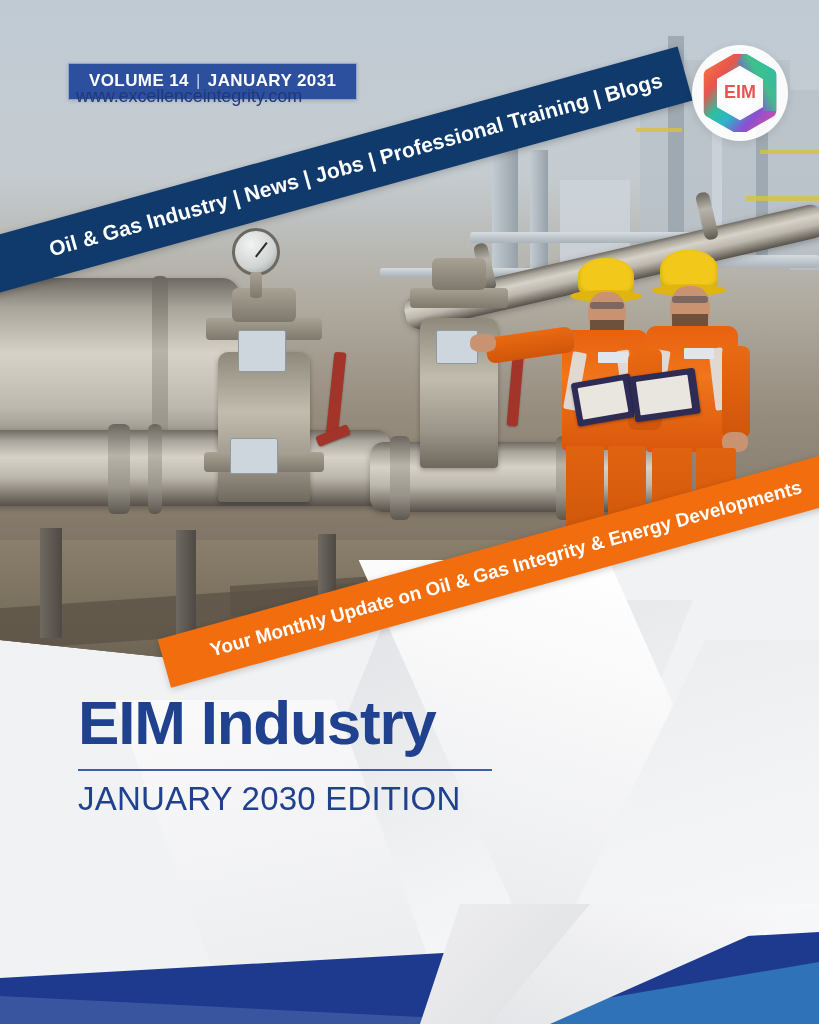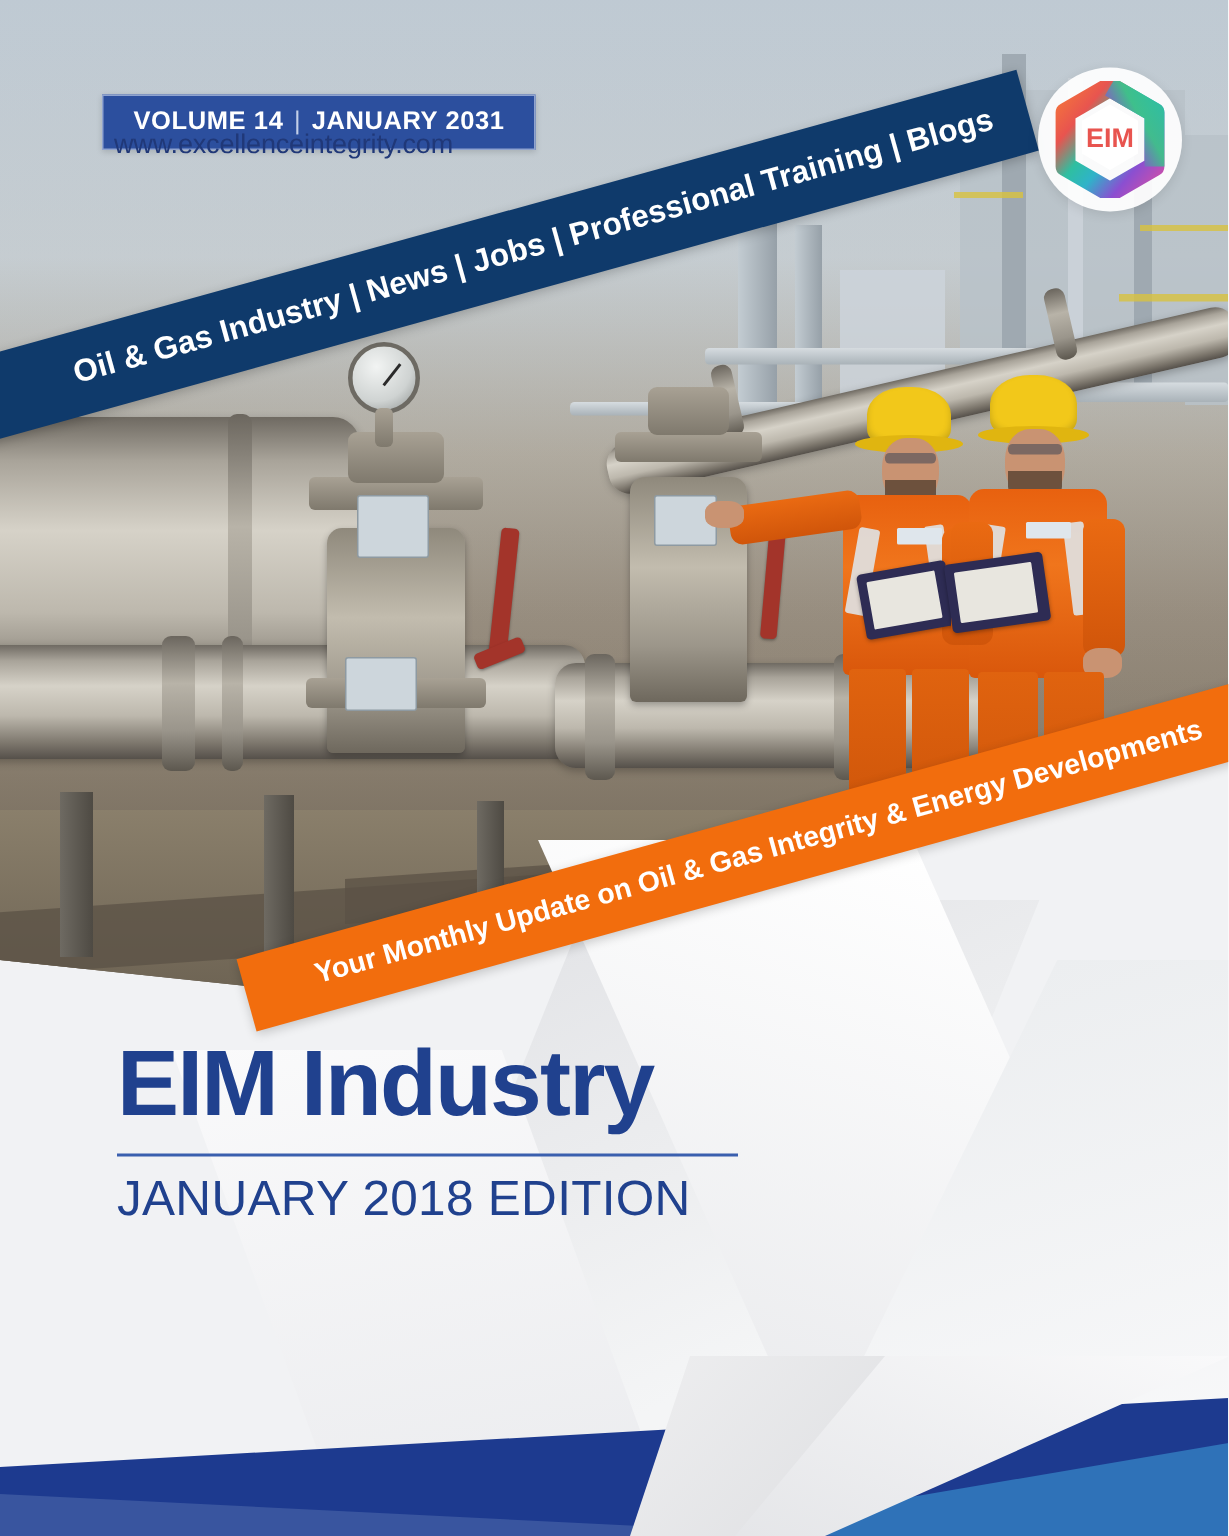--- a/index.html
+++ b/index.html
@@ -409,21 +409,21 @@
       <path d="M50 5 L88 27 L88 73" fill="none" stroke="url(#ghex2)" stroke-width="17" stroke-linejoin="round" opacity=".95"></path>
 
       <path d="M50 20 L74 34 L74 62 L50 76 L26 62 L26 34 Z" fill="#ffffff"></path>
       <text x="50" y="56" text-anchor="middle" font-family="Liberation Sans, sans-serif" font-size="23" font-weight="700" fill="#e8544f">EIM</text>
     </svg>
   </div>
 
   <div id="title-block">
     <h1 id="main-title">EIM Industry</h1>
     <div id="title-rule"></div>
-    <h2 id="subtitle">JANUARY 2018 EDITION</h2>
+    <h2 id="subtitle">JANUARY 2030 EDITION</h2>
   </div>
 
   <div class="foot" id="foot-navy-r"></div>
   <div class="foot" id="foot-blue-r"></div>
   <div class="foot" id="foot-steel-l"></div>
   <div class="foot" id="foot-white-wedge"></div>
   <div class="foot" id="foot-white-wedge2"></div>
 
 </div>
 

